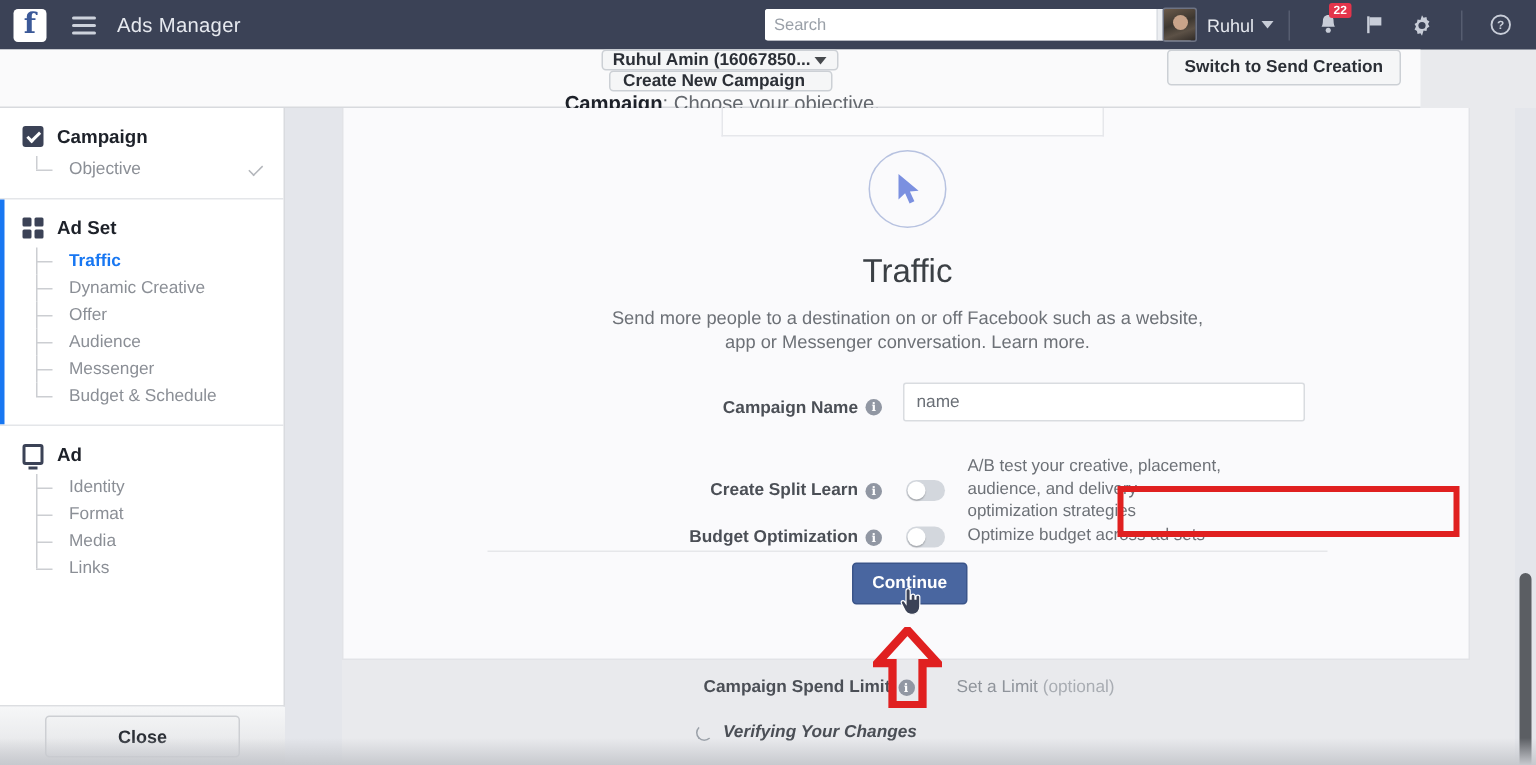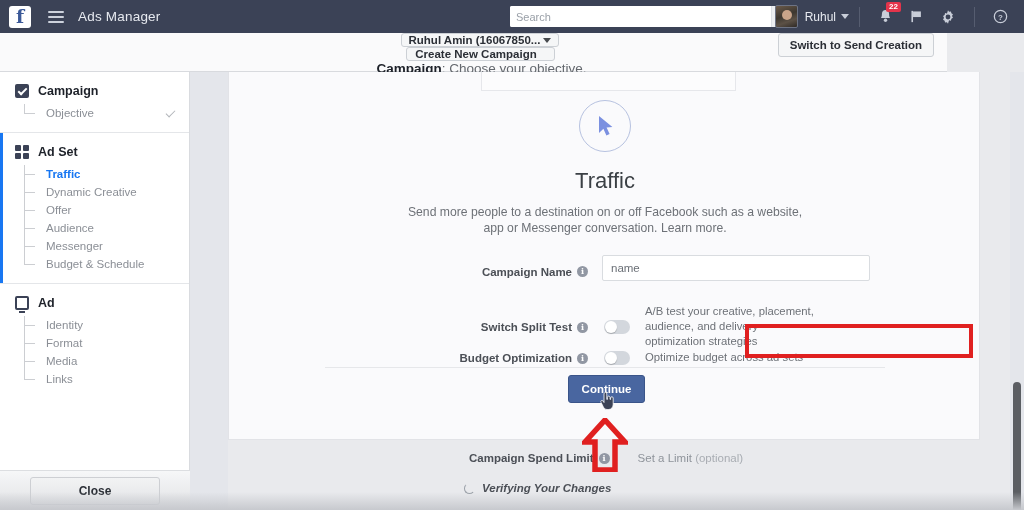--- a/index.html
+++ b/index.html
@@ -423,21 +423,21 @@
           <span>Campaign Name</span>
           <span class="info-i">i</span>
         </div>
         <input class="name-input" style="margin-left: 14px;" type="text" value="name">
       </div>
 
       <div class="sep"></div>
 
       <div class="form-row" style="left:203px; top:232px; width:550px;">
         <div class="form-label" style="width:156px; padding-top:1px;">
-          <span>Switch Split Test</span>
+          <span>Create Split Learn</span>
           <span class="info-i">i</span>
         </div>
         <div class="toggle" style="margin-left:16px;"></div>
         <div class="toggle-desc" style="margin-left:15px;">A/B test your creative, placement, audience, and delivery optimization strategies</div>
       </div>
 
       <div class="form-row" style="left:203px; top:278px; width:550px;">
         <div class="form-label" style="width:156px; padding-top:1px;">
           <span>Budget Optimization</span>
           <span class="info-i">i</span>

